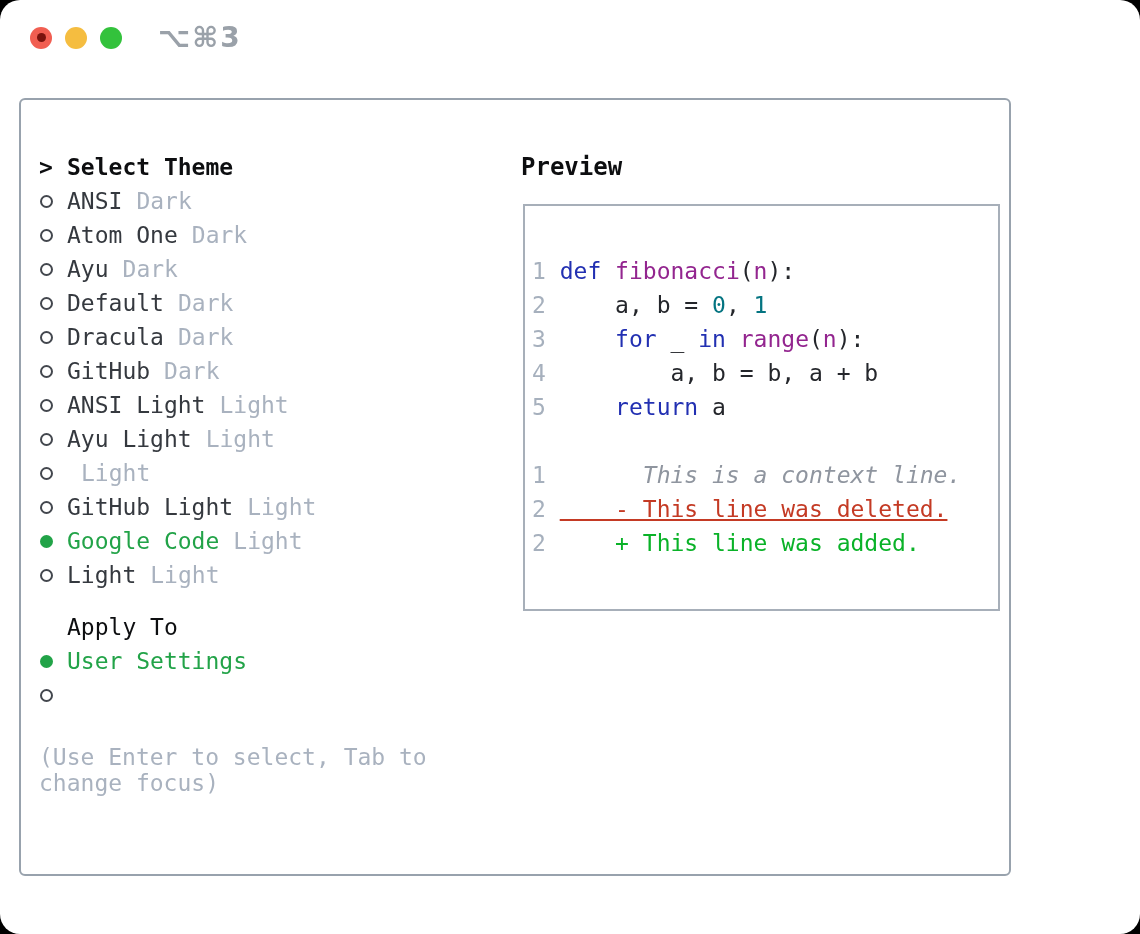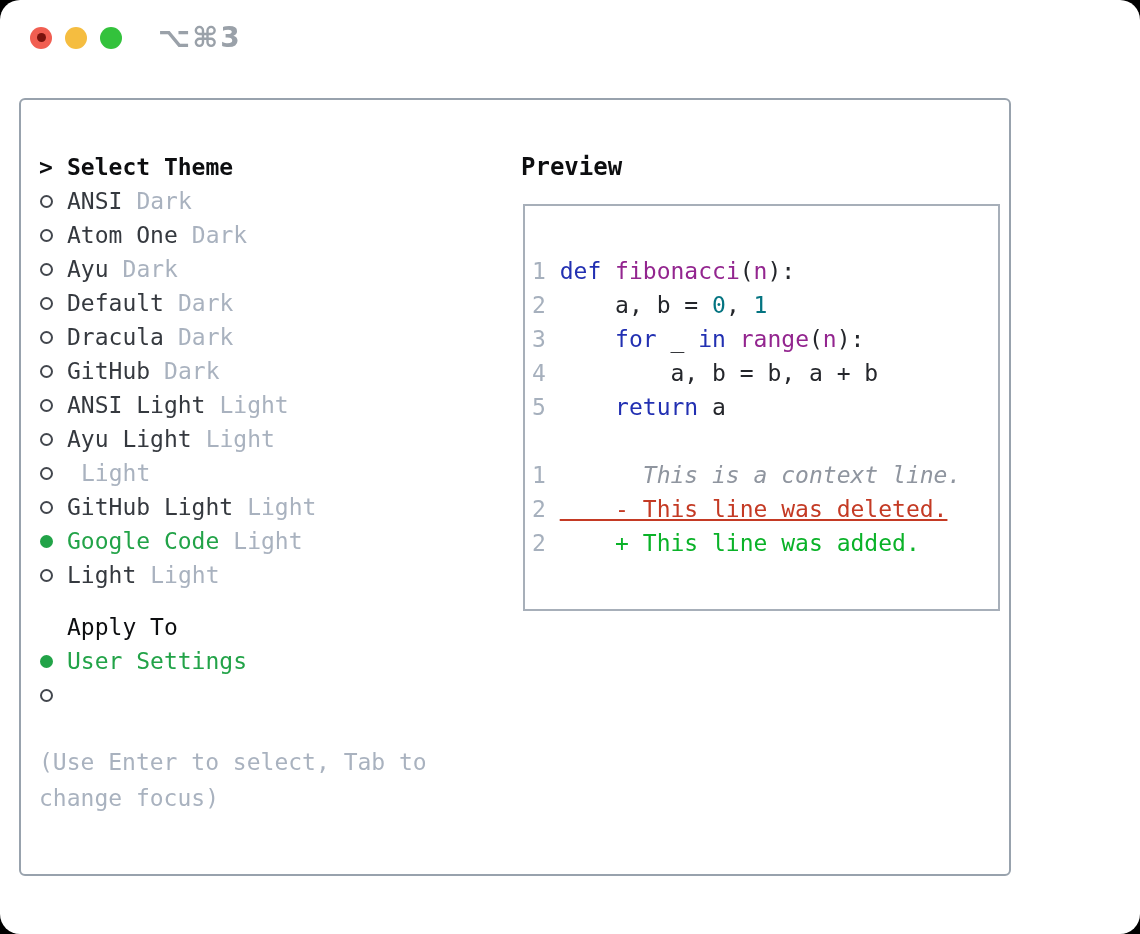--- a/index.html
+++ b/index.html
@@ -45,21 +45,21 @@
   .row{display:flex;align-items:center;height:34px;white-space:pre;}
   .marker{width:28px;flex:0 0 28px;display:flex;align-items:center;}
   .chev{font-weight:bold;color:var(--header-black);}
   .radio{width:13px;height:13px;border-radius:50%;border:2px solid #43474e;box-sizing:border-box;margin-left:1px;}
   .radio.on{background:var(--accent-green);border-color:var(--accent-green);}
   .hdr{font-weight:bold;color:var(--header-black);}
   .hdr2{color:var(--header-black);}
   .variant{color:var(--muted-gray);margin-left:14px;}
   .row.selected .label{color:var(--accent-green);}
   .apply-block{margin-top:18px;}
-  .help{margin-top:32px;color:var(--muted-gray);width:430px;white-space:normal;line-height:36px;}
+  .help{margin-top:32px;color:var(--muted-gray);width:430px;white-space:normal;line-height:26px;}
 
   
   .preview-header{position:absolute;left:500px;top:50px;font-size:24px;line-height:34px;
        font-weight:bold;color:var(--header-black);}
   .preview-box{position:absolute;left:502px;top:104px;width:477px;height:407px;
        border:2px solid var(--preview-border);background:#fff;box-sizing:border-box;
        padding:48px 0 0 7px;overflow:hidden;}
   .code-line{white-space:pre;height:34px;line-height:34px;font-size:23px;}
   .spacer-line{height:34px;}
   .ln{color:var(--line-number-gray);}

